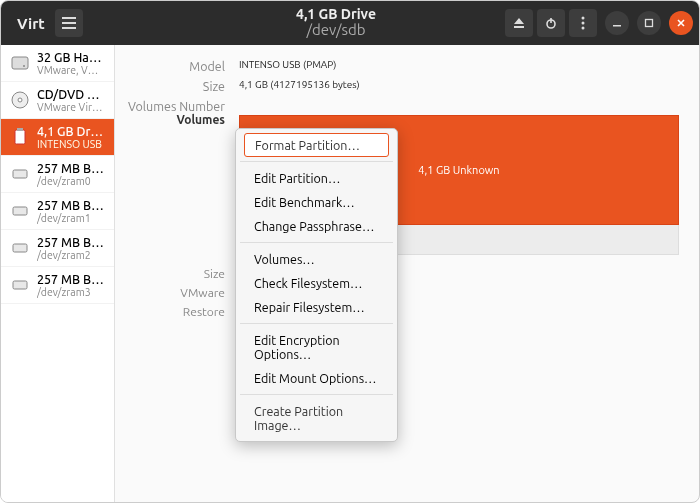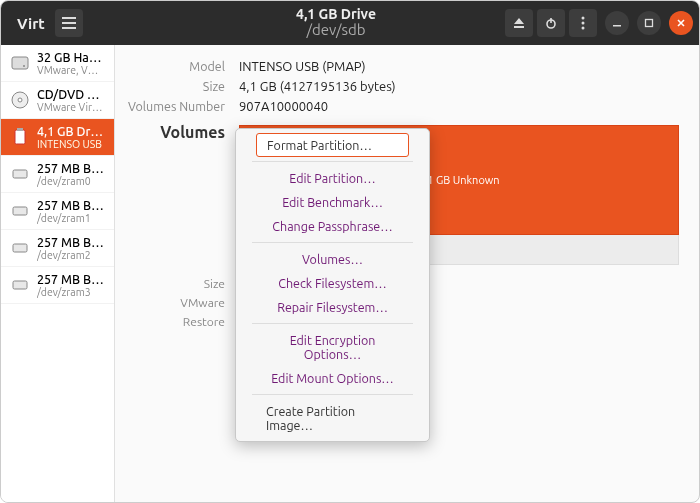--- a/index.html
+++ b/index.html
@@ -27,39 +27,39 @@
   .dev { display:flex; align-items:center; gap:6px; padding:5px 8px; border-bottom:1px solid #f2f2f2;}
   .dev.sel { background:#e95420; color:#fff;}
   .dev .disk-ico { width:22px; height:22px; flex:0 0 22px; display:flex; align-items:center; justify-content:center;}
   .dev .txtwrap { display:flex; flex-direction:column; overflow:hidden;}
   .dev .name { font-size:12.5px; font-weight:500; white-space:nowrap; overflow:hidden; text-overflow:ellipsis;}
   .dev .sub  { font-size:10.5px; color:#888; white-space:nowrap; overflow:hidden; text-overflow:ellipsis;}
   .dev.sel .sub { color:#ffe; }
   
   
   .content { flex:1; padding:14px 20px 10px 10px; display:flex; flex-direction:column; font-size:13px; color:#333;}
-  .infogrid { display:grid; grid-template-columns: 100px 1fr; row-gap:6px; column-gap:14px; margin-bottom:10px;}
+  .infogrid { display:grid; grid-template-columns: 100px 1fr; row-gap:6px; column-gap:14px; }
   .infolabel { text-align:right; color:#888; font-size:12.5px;}
-  .infoval   { color:#222; font-size:13px;}
+  .infoval   { color:#222; font-size:10px;}
   
   .volrow { display:grid; grid-template-columns: 100px 1fr; column-gap:14px;}
-  .vollabel { text-align:right; font-weight:700; font-size:16px;}
+  .vollabel { text-align:right; font-weight:700; font-size:12px;}
   
   .volbox { width:440px;}
   .partbar { height:110px; background:#e95420; margin-top:2px; display:flex; align-items:center; justify-content:center; color:#fff; font-size:11px; border:1px solid #d84315;}
   .toolbar { height:30px; background:#ececec; border:1px solid #ddd; border-top:none; display:flex; align-items:center;}
   .gearbtn { width:30px; height:26px; margin:0 2px; background:#fff; border:1px solid #ccc; border-radius:3px; display:flex; align-items:center; justify-content:center; font-size:13px;}
   
   .detailgrid { display:grid; grid-template-columns: 100px 1fr; row-gap:6px; column-gap:14px; margin-top:12px;}
   .detaillabel { text-align:right; color:#888; font-size:12px;}
   
   
-  .menu { position:absolute; left:235px; top:128px; width:195px; background:#f6f6f6; border:1px solid #c8c8c8; border-radius:5px; box-shadow:0 4px 16px rgba(0,0,0,.25); padding:4px 16px; z-index:10;}
+  .menu { position:absolute; left:235px; top:128px; width:163px; background:#f6f6f6; border:1px solid #c8c8c8; border-radius:5px; box-shadow:0 4px 16px rgba(0,0,0,.25); padding:4px 4px; z-index:10;}
   .mitem { padding:5px 14px; font-size:12.5px; color:#333;}
-  .mitem.disabled { color:#701a75;text-align:center;}
+  .mitem.disabled { color:#000000;}
   .mitem.highlight { background:#fff; border:1px solid #e95420; margin:0 4px; border-radius:3px; padding:4px 10px;}
   .msep { height:1px; background:#ddd; margin:4px 0;}
 
   svg { display:block;}
 </style>
 </head>
 <body>
 
 <div class="app">
 
@@ -198,21 +198,20 @@
         </div>
       </div>
 
     <div class="content">
       <div class="infogrid">
         <div class="infolabel">Model</div>
         <div class="infoval">INTENSO USB (PMAP)</div>
         <div class="infolabel">Size</div>
         <div class="infoval">4,1 GB (4127195136 bytes)</div>
         <div class="infolabel">Volumes Number</div>
-        <div class="infoval">907A10000040</div>
       </div>
 
       <div class="volrow">
         <div class="vollabel">Volumes</div>
         <div class="volbox">
           <div class="partbar">
             <span>4,1 GB Unknown</span>
           </div>
           <div class="toolbar">
             <span class="gearbtn">

